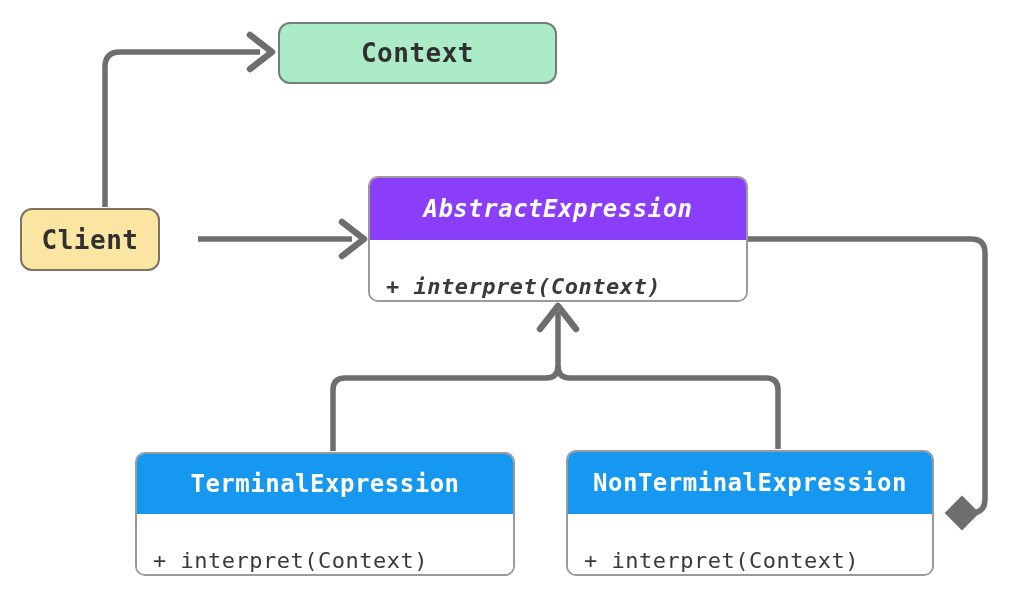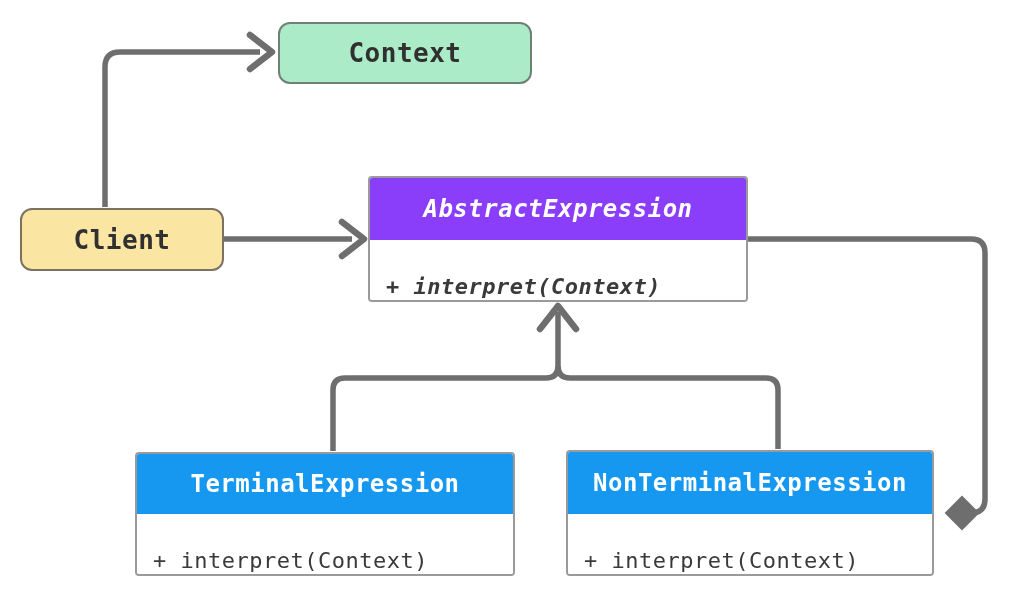--- a/index.html
+++ b/index.html
@@ -16,25 +16,25 @@
   svg.wires path{stroke:var(--line-gray);fill:none;stroke-linejoin:round;}
   svg.wires path.shaft{stroke-width:5.5;}
   svg.wires path.head{stroke-width:6.5;stroke-linecap:round;}
   svg.wires polygon{fill:var(--line-gray);stroke:var(--line-gray);stroke-width:2;}
 
   .node{position:absolute;box-sizing:border-box;}
   .simple{
     border:2px solid;border-radius:12px;display:flex;align-items:center;justify-content:center;
     font-weight:700;font-size:26px;color:var(--text-dark);letter-spacing:0.5px;
   }
-  .context-box{left:278px;top:22px;width:254px;height:62px;background:var(--green);border-color:var(--green-border);}
-  .client-box{left:20px;top:208px;width:204px;height:63px;background:var(--yellow);border-color:var(--yellow-border);}
+  .context-box{left:278px;top:22px;width:279px;height:62px;background:var(--green);border-color:var(--green-border);}
+  .client-box{left:20px;top:208px;width:140px;height:63px;background:var(--yellow);border-color:var(--yellow-border);}
 
   .cls{
-    border:2px solid var(--class-border);border-radius:4px;background:#fff;
+    border:2px solid var(--class-border);border-radius:10px;background:#fff;
     overflow:hidden;display:flex;flex-direction:column;
   }
   .cls .hdr{
     display:flex;align-items:center;justify-content:center;
     color:var(--text-light);font-weight:700;font-size:24px;letter-spacing:0.5px;
   }
   .cls .bod{
     flex:1;display:flex;align-items:center;padding-left:16px;
     font-size:22px;font-weight:500;color:#3a3a3a;background:#fff;letter-spacing:0.5px;margin-top:32px;
   }

